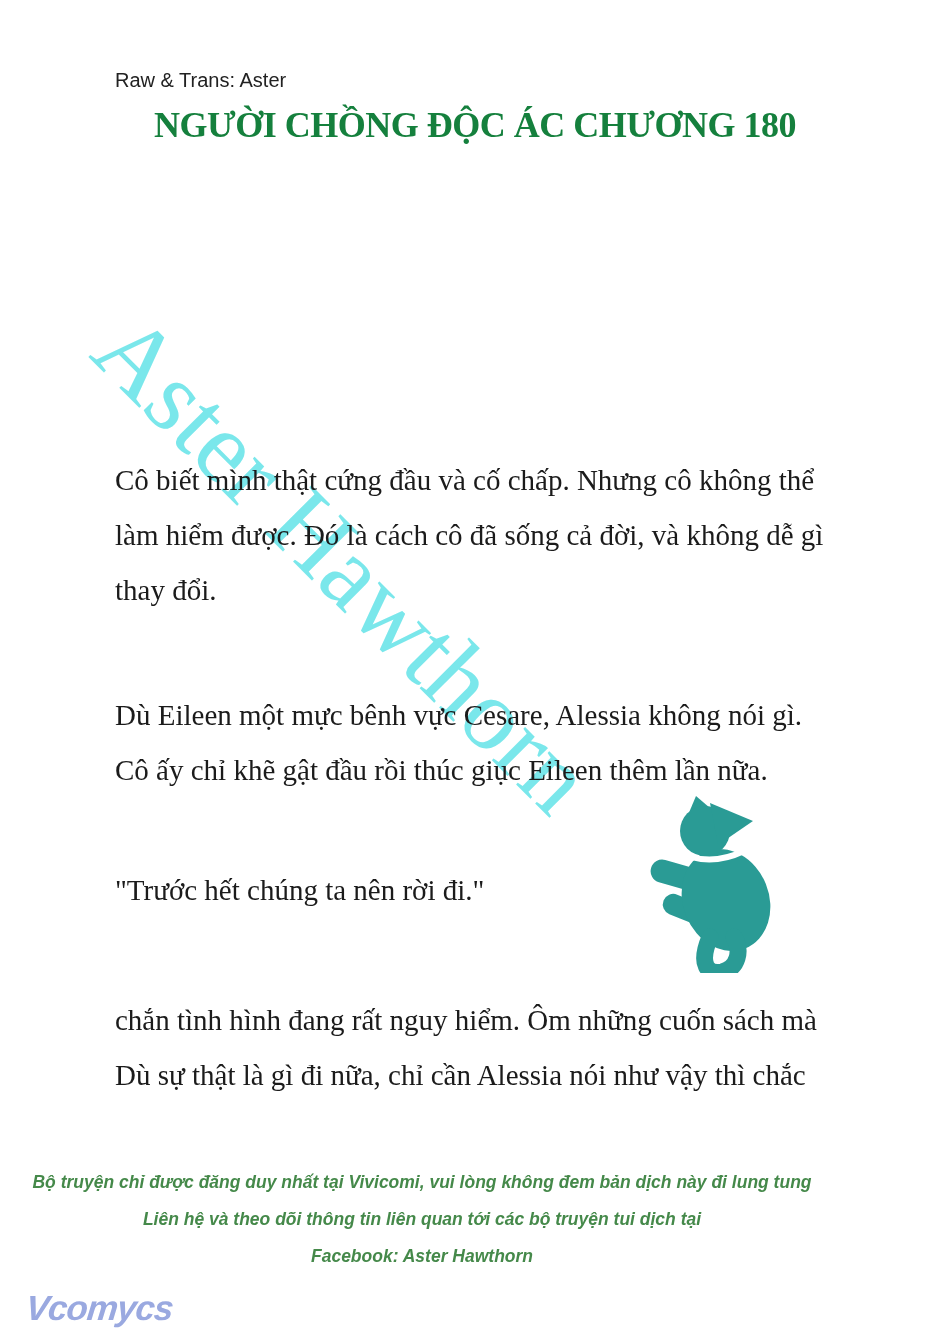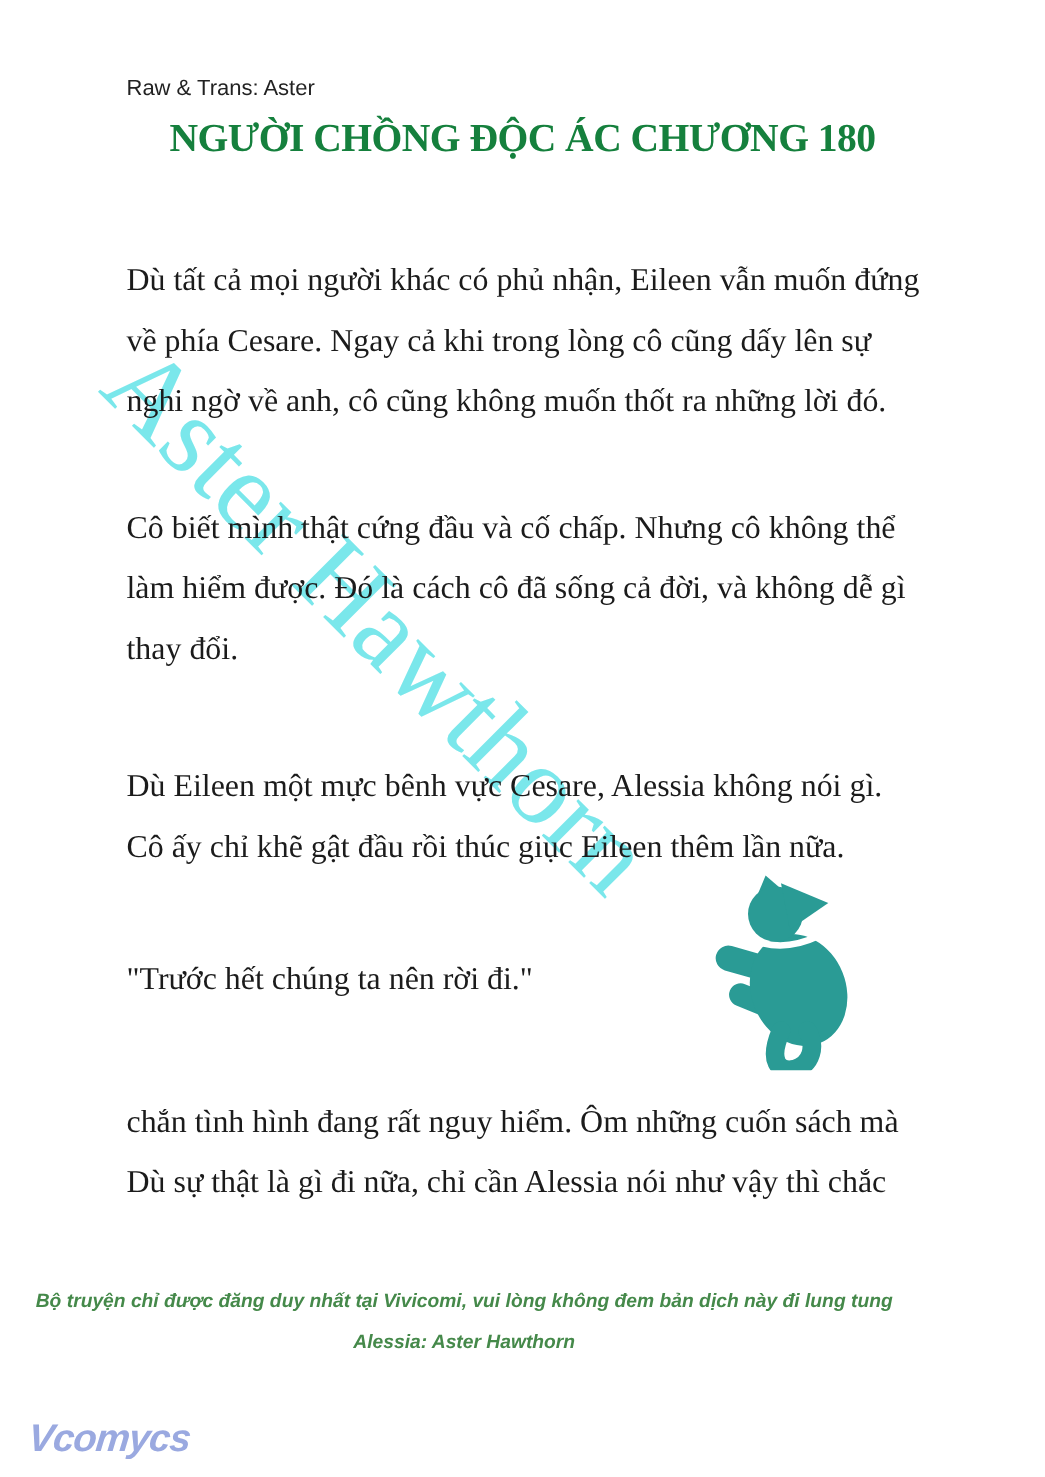--- a/index.html
+++ b/index.html
@@ -74,25 +74,20 @@
 <body>
 
 <div class="page">
 
   <div class="credit">Raw &amp; Trans: Aster</div>
 
   <h1 class="title">NGƯỜI CHỒNG ĐỘC ÁC CHƯƠNG 180</h1>
 
   <div class="watermark">Aster Hawthorn</div>
 
-  <div class="para p1">
-    <div class="line">Dù tất cả mọi người khác có phủ nhận, Eileen vẫn muốn đứng</div>
-    <div class="line">về phía Cesare. Ngay cả khi trong lòng cô cũng dấy lên sự</div>
-    <div class="line">nghi ngờ về anh, cô cũng không muốn thốt ra những lời đó.</div>
-  </div>
 
   <div class="para p2">
     <div class="line">Cô biết mình thật cứng đầu và cố chấp. Nhưng cô không thể</div>
     <div class="line">làm hiểm được. Đó là cách cô đã sống cả đời, và không dễ gì</div>
     <div class="line">thay đổi.</div>
   </div>
 
   <div class="para p3">
     <div class="line">Dù Eileen một mực bênh vực Cesare, Alessia không nói gì.</div>
     <div class="line">Cô ấy chỉ khẽ gật đầu rồi thúc giục Eileen thêm lần nữa.</div>
@@ -125,18 +120,19 @@
       <path d="M38,20 L46,1 L60,13 Z"></path>
 
       <circle cx="55" cy="36" r="25"></circle>
 
       <path d="M60,8 L103,26 L68,50 Z"></path>
     </g>
   </svg>
 
   <div class="footer">
     <div class="fline">Bộ truyện chỉ được đăng duy nhất tại Vivicomi, vui lòng không đem bản dịch này đi lung tung</div>
-    <div class="fline">Alessia: Aster Hawthorn</div>
+    <div class="fline">Liên hệ và theo dõi thông tin liên quan tới các bộ truyện tui dịch tại</div>
+    <div class="fline">Facebook: Aster Hawthorn</div>
   </div>
 
   <div class="logo">Vcomycs</div>
 
 </div>
 
 </body></html>

